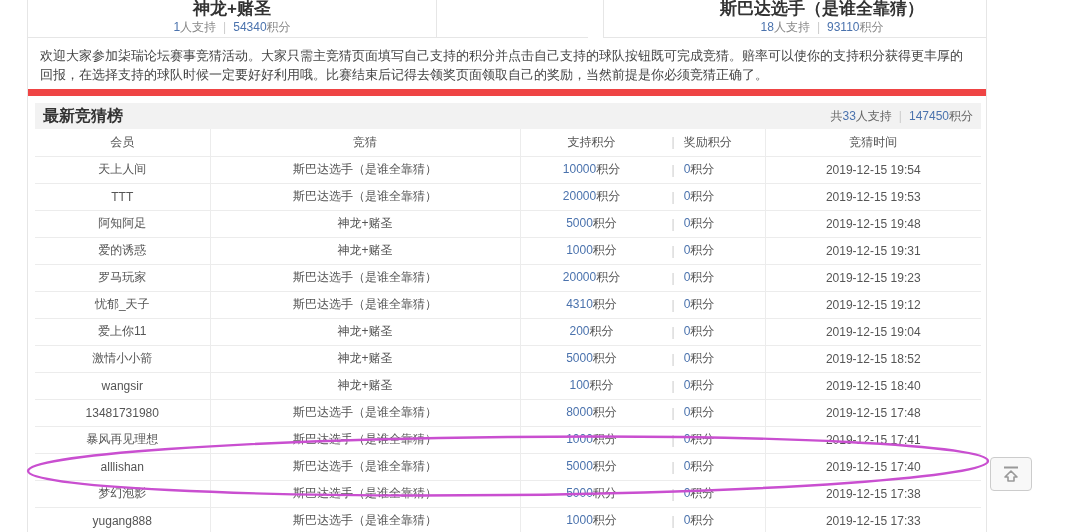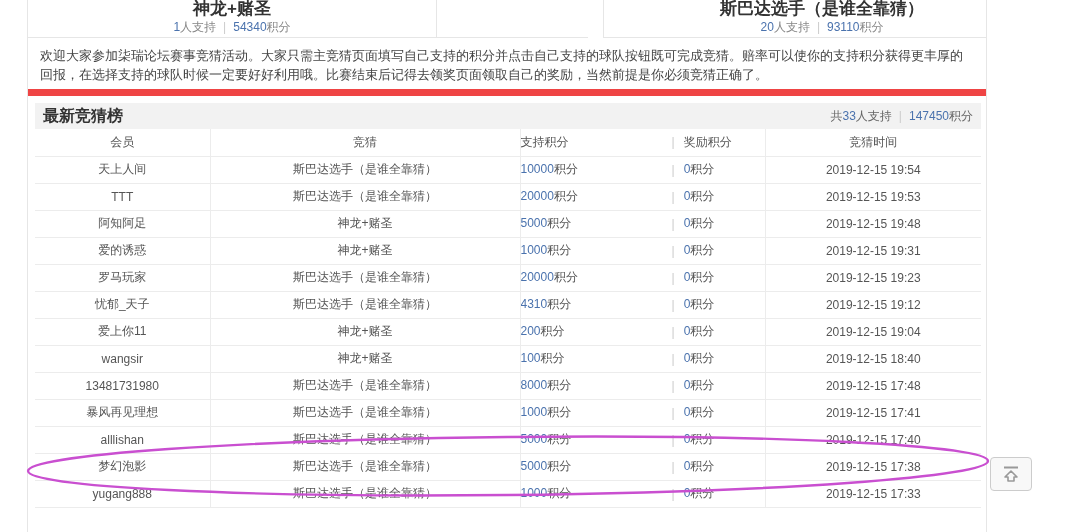--- a/index.html
+++ b/index.html
@@ -38,21 +38,21 @@
   .board-title { font-size:16px; font-weight:bold; color:#333; }
   .board-stats { margin-left:auto; font-size:12px; color:#666; }
 
   
   .bet-table-wrap { position:absolute; left:35px; top:129px; width:946px; }
   table { border-collapse:collapse; table-layout:fixed; width:946px; }
   td,th { height:27px; font-size:12px; font-weight:normal; color:#555; text-align:center;
     border-bottom:1px solid #ececec; padding:0; overflow:hidden; white-space:nowrap; }
   td + td, th + th { border-left:1px solid #ececec; }
   .pts { display:flex; align-items:center; height:100%; }
-  .pt-left { width:142px; text-align:left; }
+  .pt-left { width:142px; text-align:center; }
   .pt-right { text-align:left; }
   .pts .sep { margin:0 9px; }
 
   
   .annotation-svg { position:absolute; left:0; top:0; width:1088px; height:532px;
     pointer-events:none; z-index:10; }
 
   
   .top-btn { position:absolute; left:990px; top:457px; width:42px; height:34px;
     background:#f8f8f8; border:1px solid #ccc; border-radius:4px; z-index:6;
@@ -65,21 +65,21 @@
 
   <div class="team-cell left">
     <div class="team-title">神龙+赌圣</div>
     <div class="team-sub">
       <em class="num">1</em><span>人支持</span><span class="sep">|</span><em class="num">54340</em><span>积分</span>
     </div>
   </div>
   <div class="team-cell right">
     <div class="team-title">斯巴达选手（是谁全靠猜）</div>
     <div class="team-sub">
-      <em class="num">20</em><span>人支持</span><span class="sep">|</span><em class="num">93110</em><span>积分</span>
+      <em class="num">18</em><span>人支持</span><span class="sep">|</span><em class="num">93110</em><span>积分</span>
     </div>
   </div>
   <div class="team-divider a"></div>
   <div class="team-divider b"></div>
   <div class="hborder seg1"></div>
   <div class="hborder seg2"></div>
 
   <div class="notice">欢迎大家参加柒瑞论坛赛事竞猜活动。大家只需主竞猜页面填写自己支持的积分并点击自己支持的球队按钮既可完成竞猜。赔率可以使你的支持积分获得更丰厚的回报，在选择支持的球队时候一定要好好利用哦。比赛结束后记得去领奖页面领取自己的奖励，当然前提是你必须竞猜正确了。</div>
 
   <div class="board-bar">
@@ -190,20 +190,32 @@
       <td>
         <div class="pts">
           <span class="pt-left"><em class="num">200</em><span>积分</span></span>
           <span class="sep">|</span>
           <span class="pt-right"><em class="num">0</em><span>积分</span></span>
         </div>
       </td>
       <td><span>2019-12-15 19:04</span></td>
     </tr>
           <tr>
+      <td><span>激情小小箭</span></td>
+      <td><span>神龙+赌圣</span></td>
+      <td>
+        <div class="pts">
+          <span class="pt-left"><em class="num">5000</em><span>积分</span></span>
+          <span class="sep">|</span>
+          <span class="pt-right"><em class="num">0</em><span>积分</span></span>
+        </div>
+      </td>
+      <td><span>2019-12-15 18:52</span></td>
+    </tr>
+          <tr>
       <td><span>wangsir</span></td>
       <td><span>神龙+赌圣</span></td>
       <td>
         <div class="pts">
           <span class="pt-left"><em class="num">100</em><span>积分</span></span>
           <span class="sep">|</span>
           <span class="pt-right"><em class="num">0</em><span>积分</span></span>
         </div>
       </td>
       <td><span>2019-12-15 18:40</span></td>

